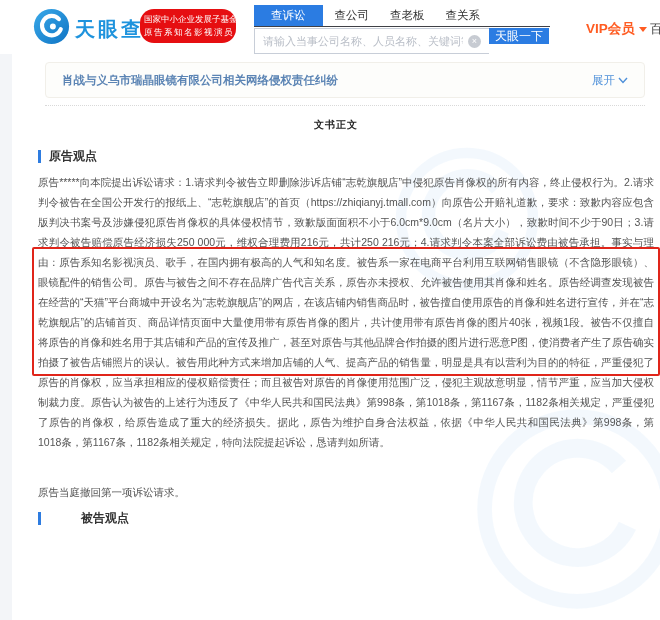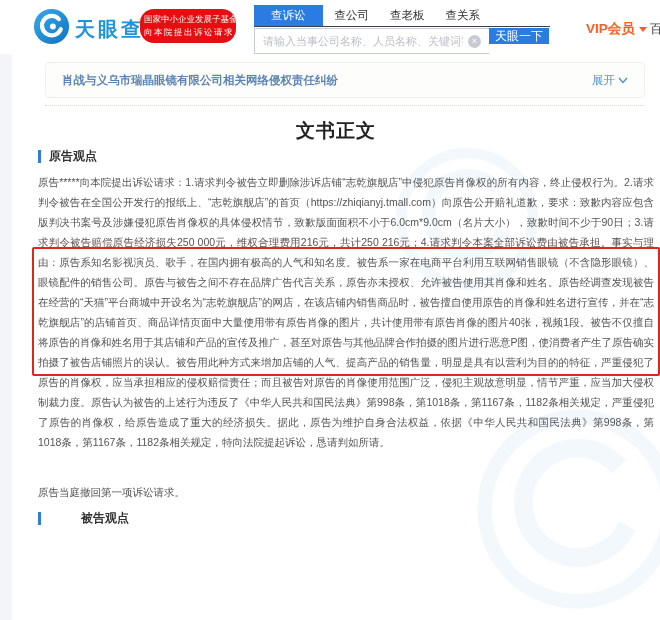--- a/index.html
+++ b/index.html
@@ -41,21 +41,21 @@
   .card { position:absolute; left:12px; top:54px; width:648px; height:566px; background:#fff; }
 
   .case-bar { position:absolute; left:33px; top:8px; width:600px; height:36px; background:#fdfdfb;
               border:1px solid #f1efe9; border-radius:4px; display:flex; align-items:center;
               justify-content:space-between; padding:0 16px; }
   .case-title { font-size:11.5px; color:#5b84b4; cursor:pointer;font-weight:bold; }
   .expand { font-size:11.5px; color:#4e90d9; cursor:pointer; display:flex; align-items:center; gap:3px; }
 
   .dotted-divider { position:absolute; left:33px; top:51px; width:600px; border-top:1px dotted #d9d9d9; }
 
-  .doc-title { position:absolute; left:0; top:64px; width:100%; text-align:center; font-size:19px;
+  .doc-title { position:absolute; left:0; top:64px; width:100%; text-align:center; font-size:10px;
                font-weight:bold; color:#222; letter-spacing:1px; }
 
   .sec-head { position:absolute; left:26px; display:flex; align-items:center; gap:8px; }
   .sec-bar { width:3px; height:13px; background:#2e7ce0; }
   .sec-title { font-size:12px; font-weight:bold; color:#333; }
   .sec-head.plaintiff { top:94px; }
   .sec-head.defendant { top:456px;gap:40px; }
 
   .para { position:absolute; left:26px; width:616px; font-size:10.5px; line-height:20px; color:#545454;
           text-align:justify; }
@@ -91,21 +91,21 @@
         </svg>
       </span>
       <span class="logo-text">
         <span class="logo-brand">天眼查</span>
         <span class="logo-domain">TianYanCha.com</span>
       </span>
     </div>
 
     <div class="badge">
       <div class="b1">国家中小企业发展子基金旗下</div>
-      <div class="b2">向本院提出诉讼请求</div>
+      <div class="b2">原告系知名影视演员</div>
     </div>
 
     <div class="tabs">
       <span class="tab active">查诉讼</span>
       <span class="tab">查公司</span>
       <span class="tab">查老板</span>
       <span class="tab">查关系</span>
     </div>
 
     <div class="search-row">

